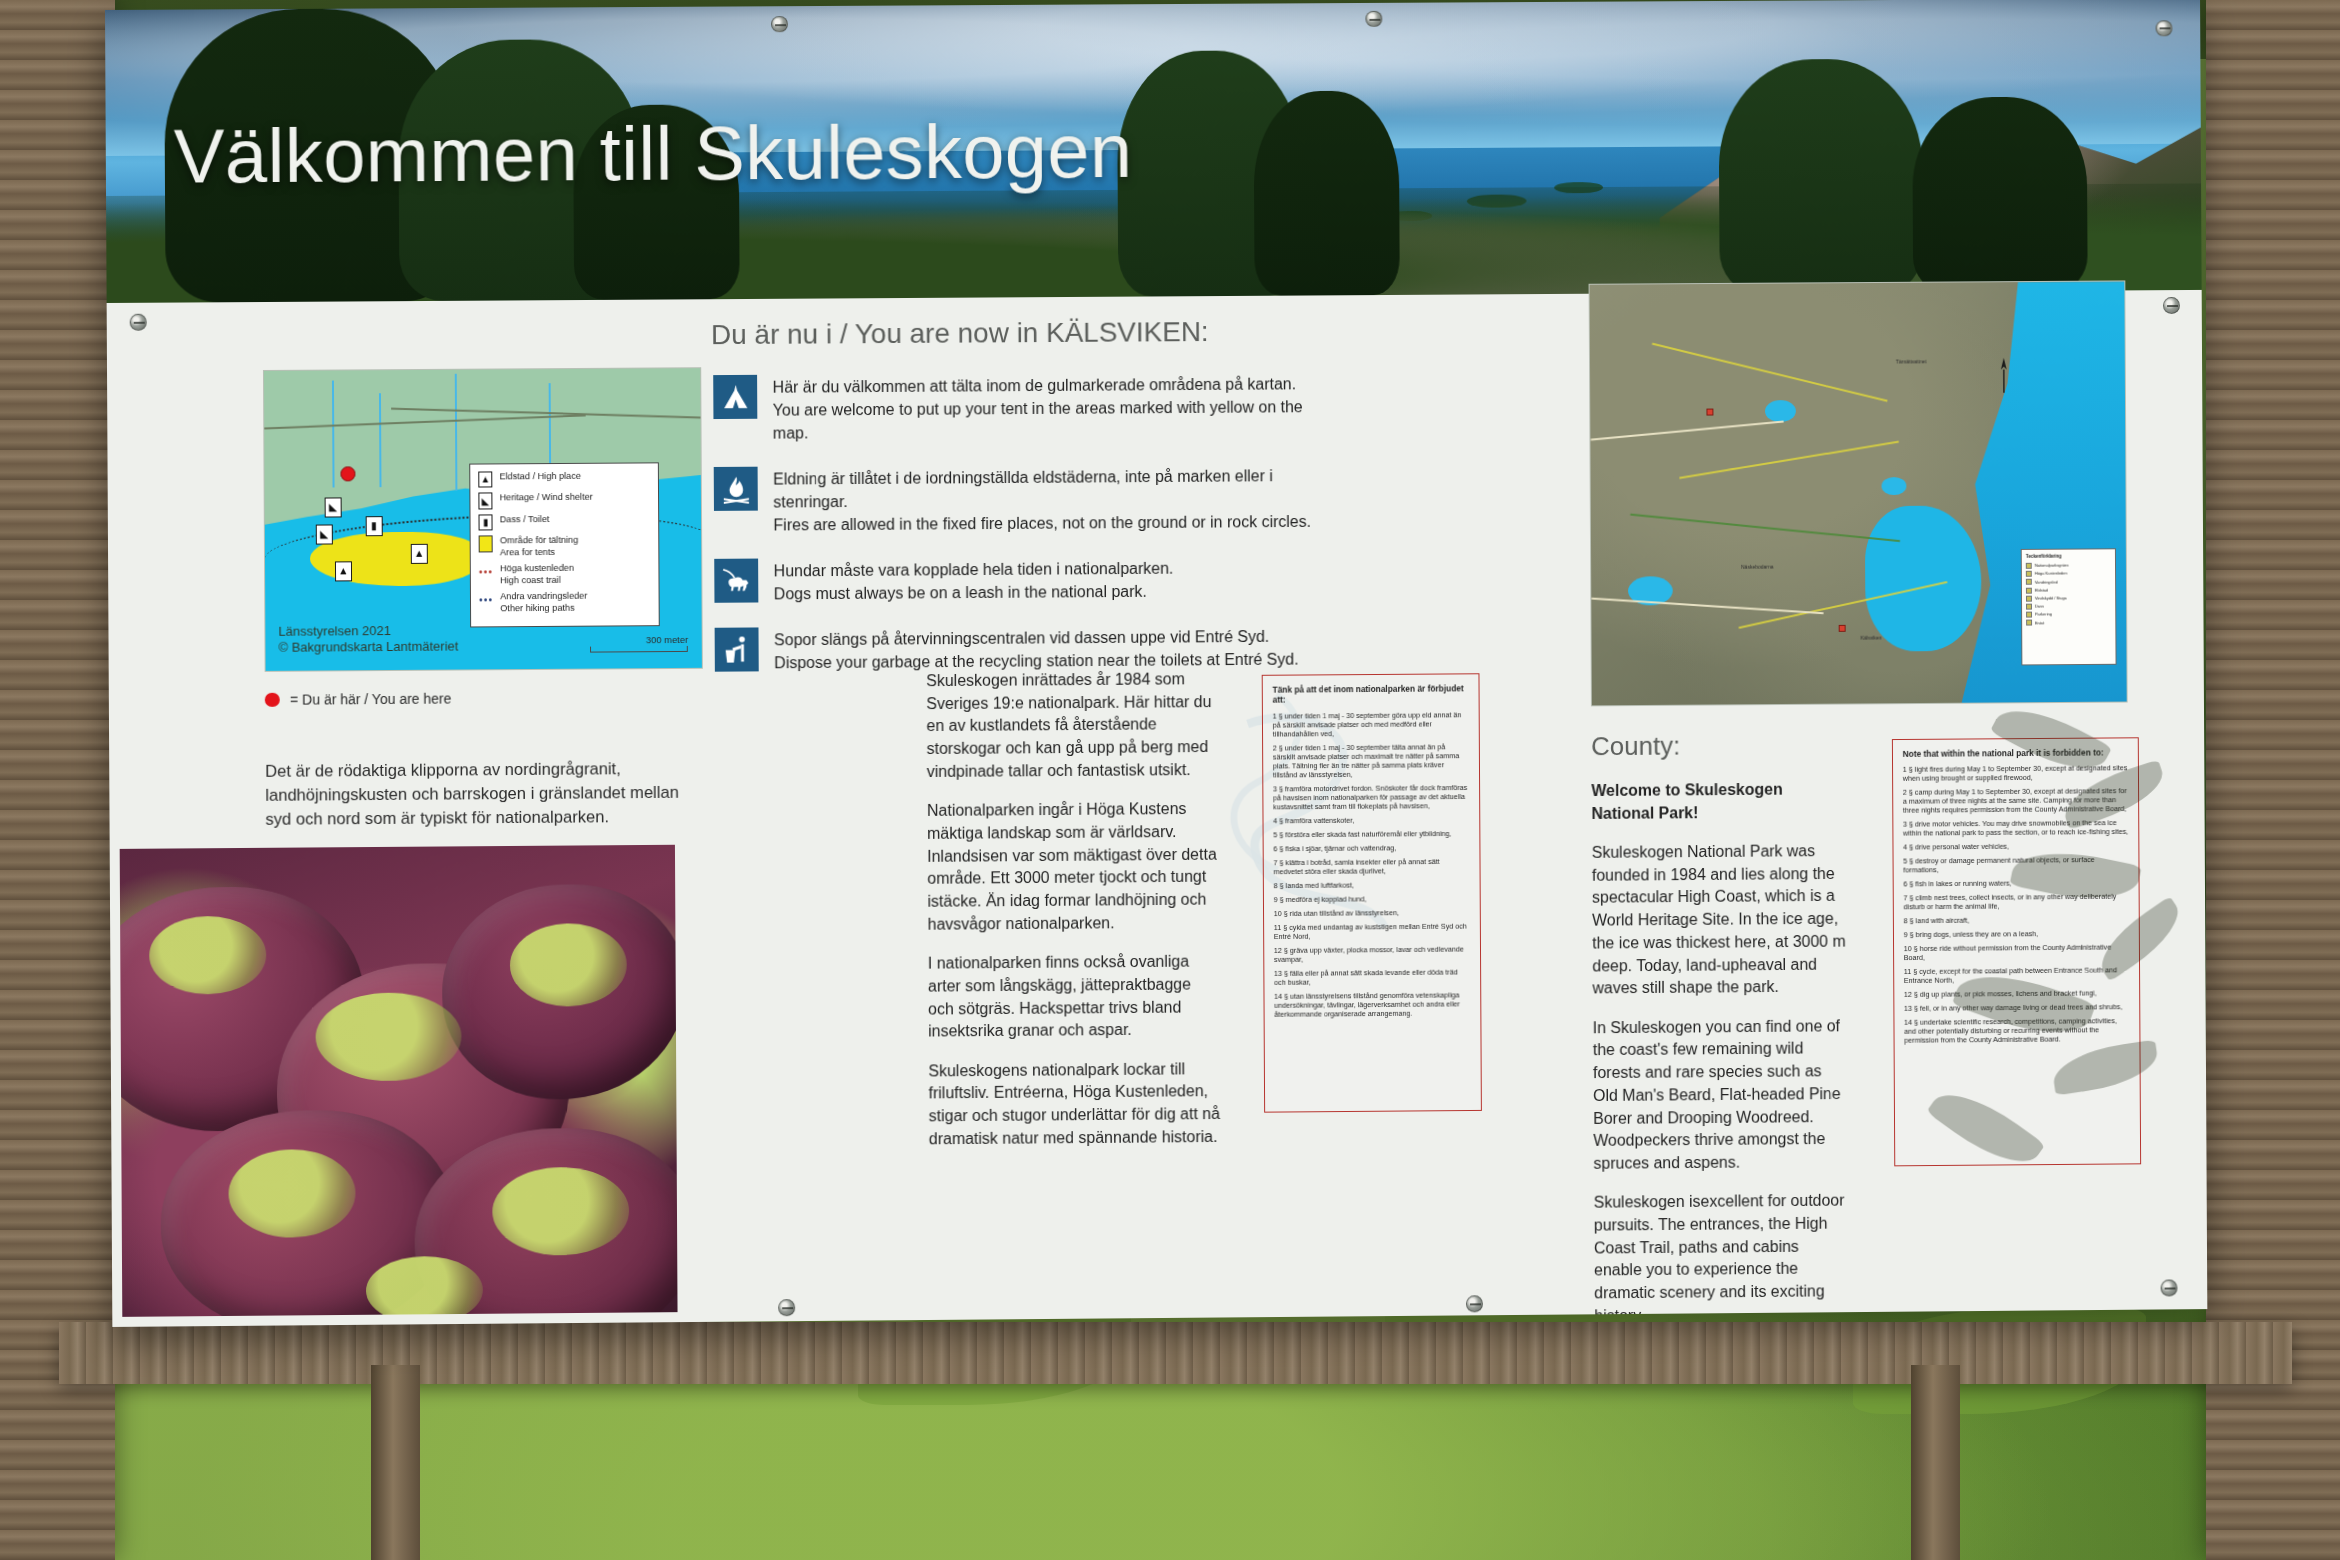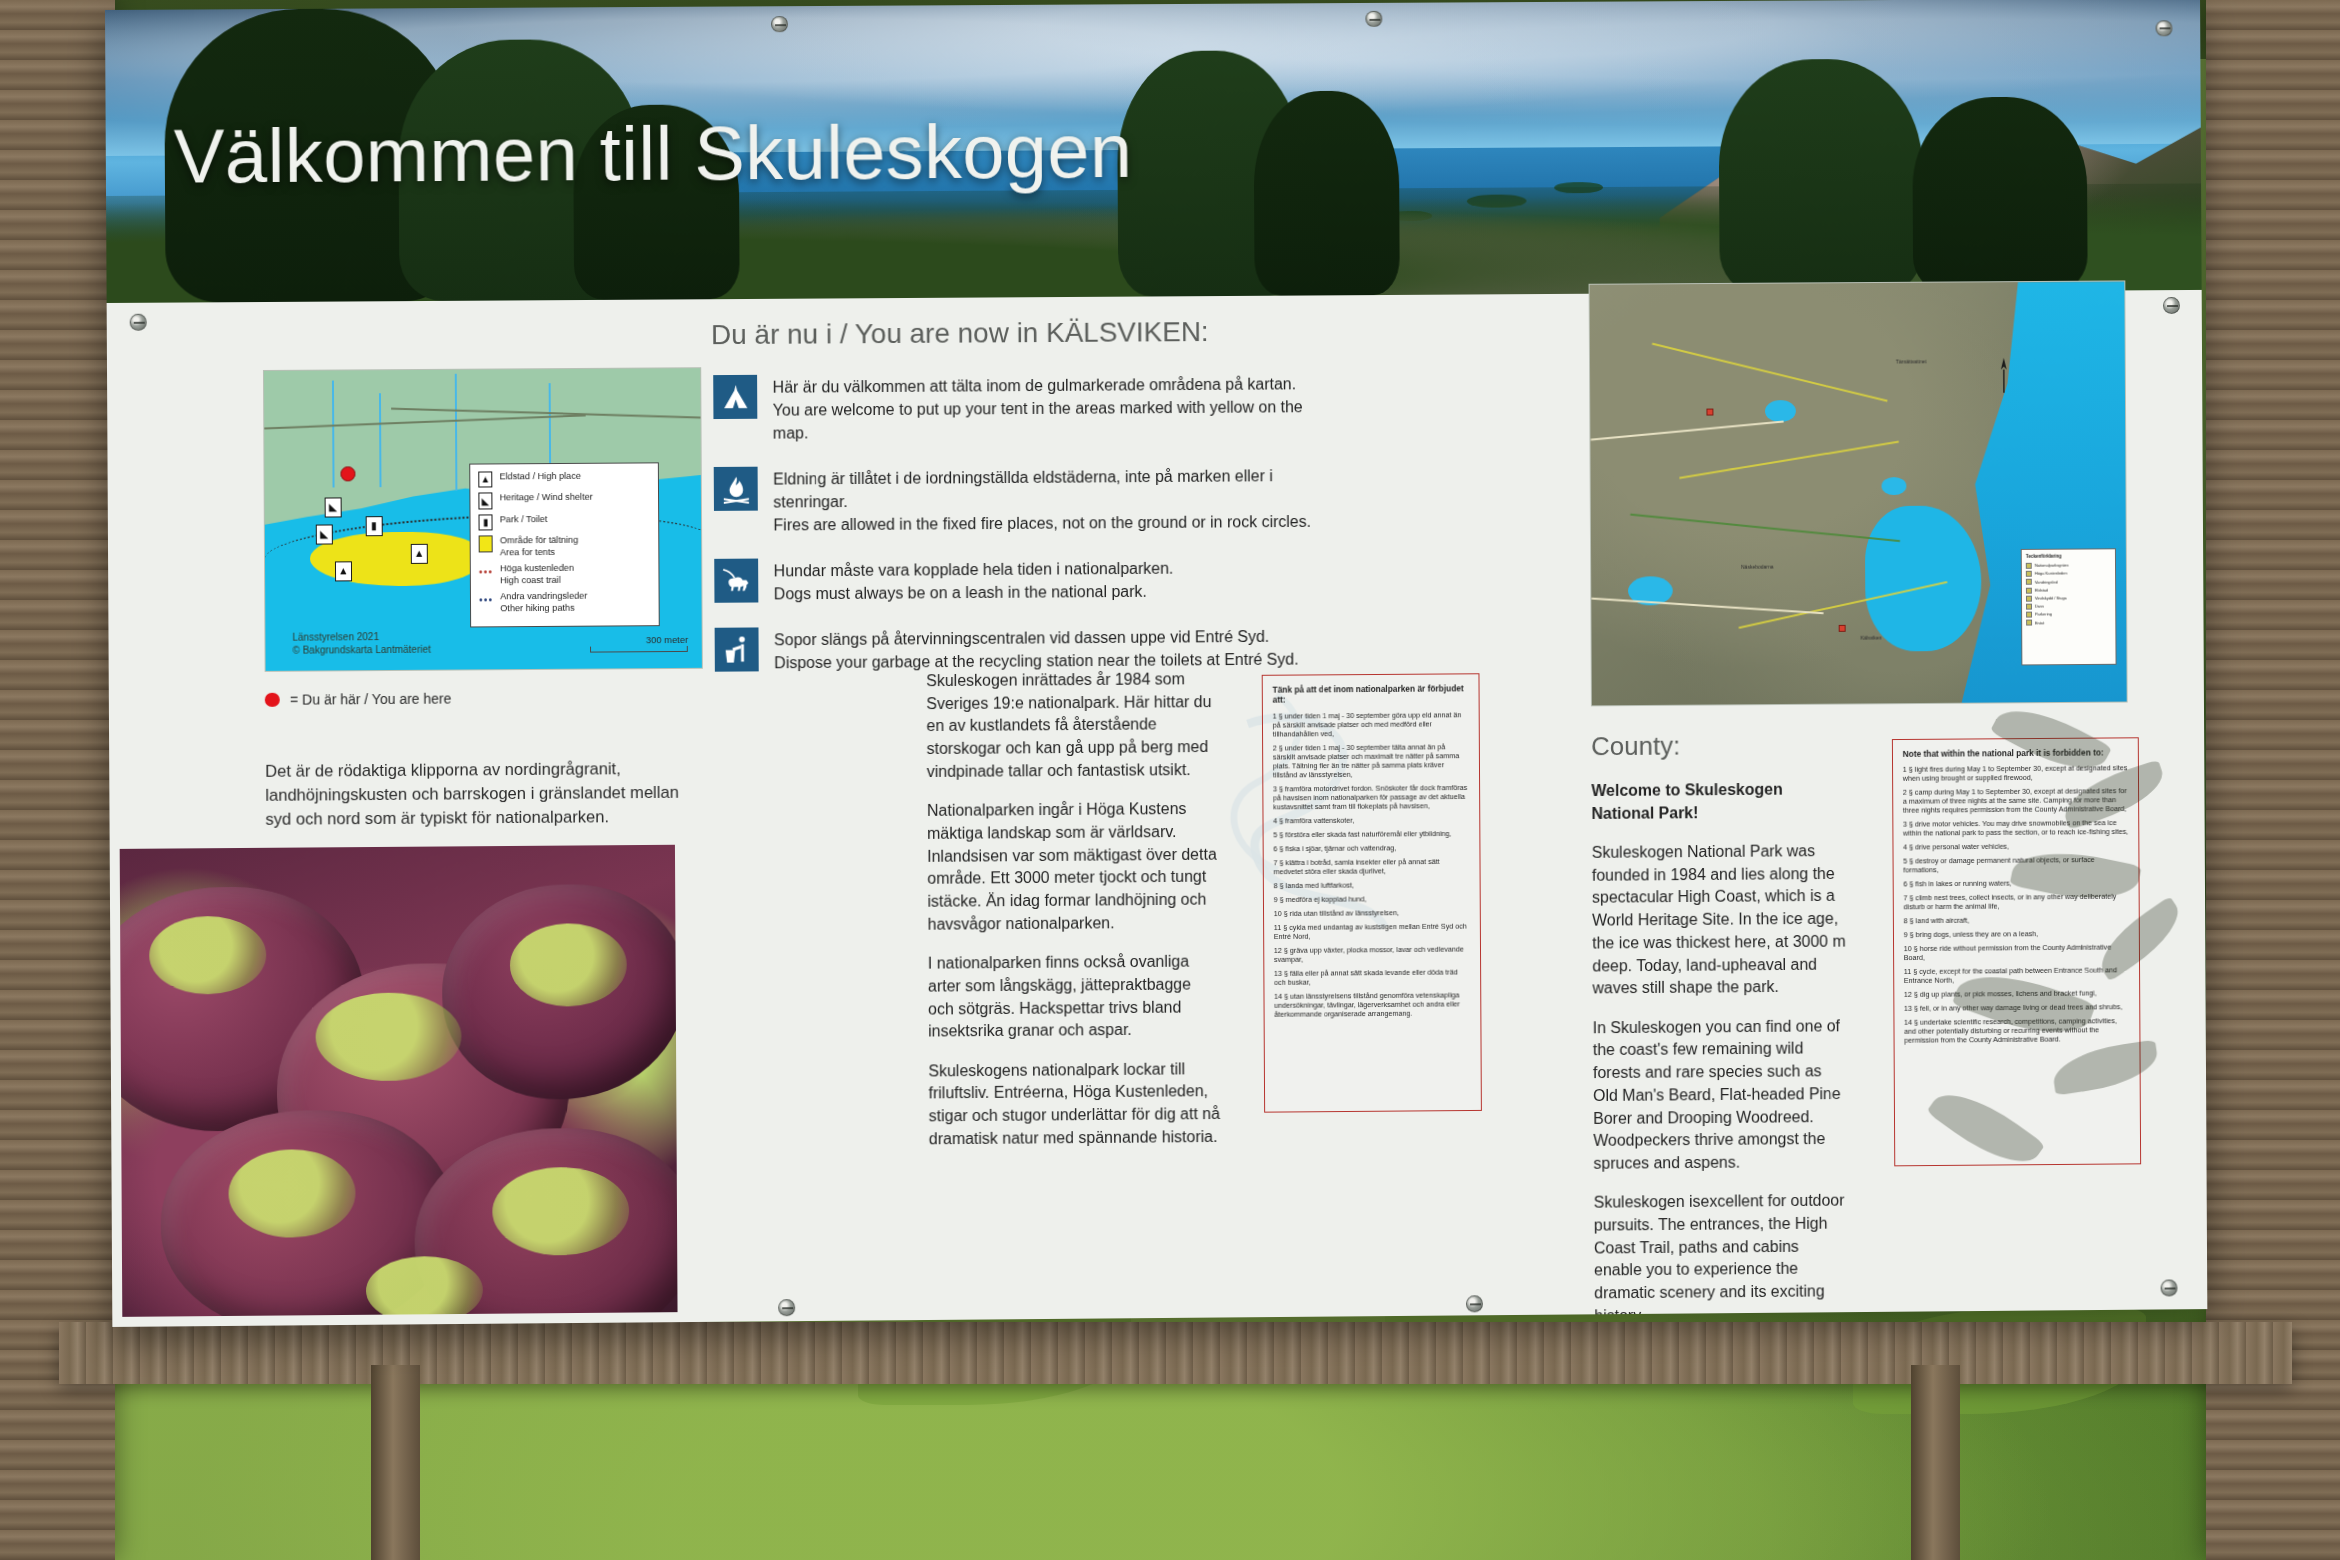--- a/index.html
+++ b/index.html
@@ -181,21 +181,21 @@
   .lg-ico.dots.blue { color:#27407a; }
   .lg-txt { font-size:9.2px; line-height:1.25; color:#1c1c1c; }
   #lm-scale {
     position:absolute; right:13.7px; bottom:23.4px; font-size:9.4px; color:#2b2b2b;text-align:center;
   }
   #lm-scalebar {
     position:absolute; right:13.7px; bottom:15.6px; width:98px; height:6.8px;
     border-left:1.3px solid #4a4a4a; border-bottom:1.3px solid #4a4a4a; border-right:1.3px solid #4a4a4a;
   }
   #lm-credit {
-    position:absolute; left:27px; bottom:13.7px; font-size:10px; color:#2f3b2f; line-height:1.3;margin-top:44px;
+    position:absolute; left:13px; bottom:13.7px; font-size:13px; color:#2f3b2f; line-height:1.3;margin-top:44px;
   }
   #youarehere-key {
     position:absolute; left:156px; top:390px; display:flex; align-items:center; gap:10.7px;
   }
   #yah-dot { width:14.6px; height:14.6px; border-radius:50%; background:#e3141b; }
   #yah-label { font-size:14px; color:#2a2a2a; }
 
   
   #geology {
     position:absolute; left:156px; top:458px; width:419px;
@@ -392,21 +392,21 @@
           <div class="lg-row">
             <span class="lg-ico">▲</span>
             <span class="lg-txt">Eldstad / High place</span>
           </div>
           <div class="lg-row">
             <span class="lg-ico">◣</span>
             <span class="lg-txt">Heritage / Wind shelter</span>
           </div>
           <div class="lg-row">
             <span class="lg-ico">▮</span>
-            <span class="lg-txt">Park / Toilet</span>
+            <span class="lg-txt">Dass / Toilet</span>
           </div>
           <div class="lg-row">
             <span class="lg-ico swatch"></span>
             <span class="lg-txt" style="white-space:pre-line">Område för tältning
 Area for tents</span>
           </div>
           <div class="lg-row">
             <span class="lg-ico dots red">•••</span>
             <span class="lg-txt" style="white-space:pre-line">Höga kustenleden
 High coast trail</span>

